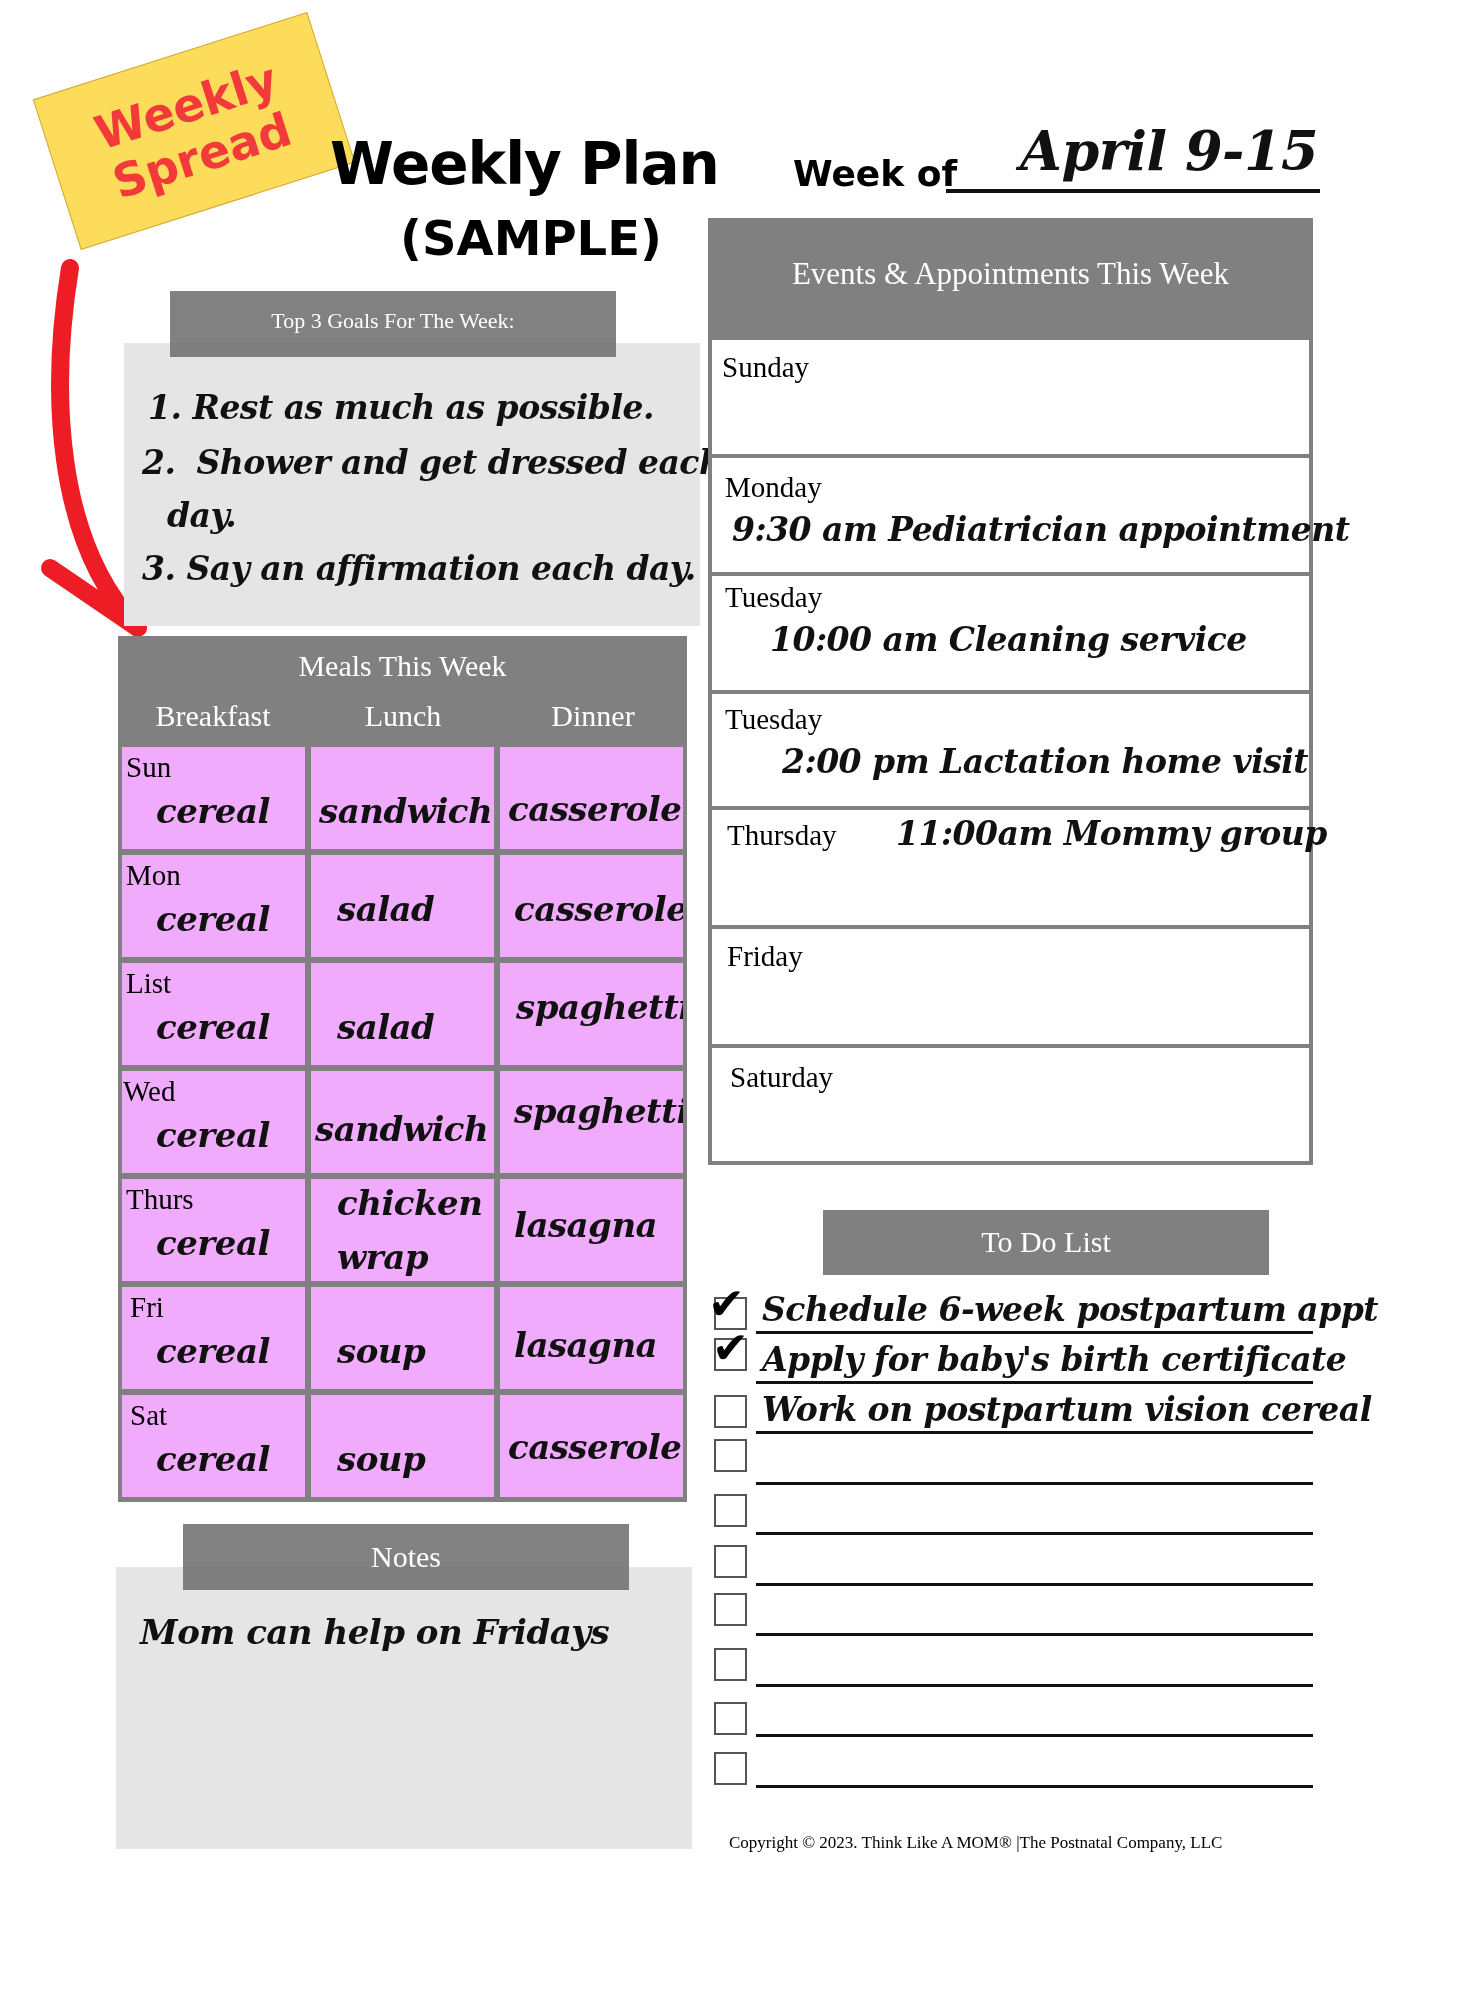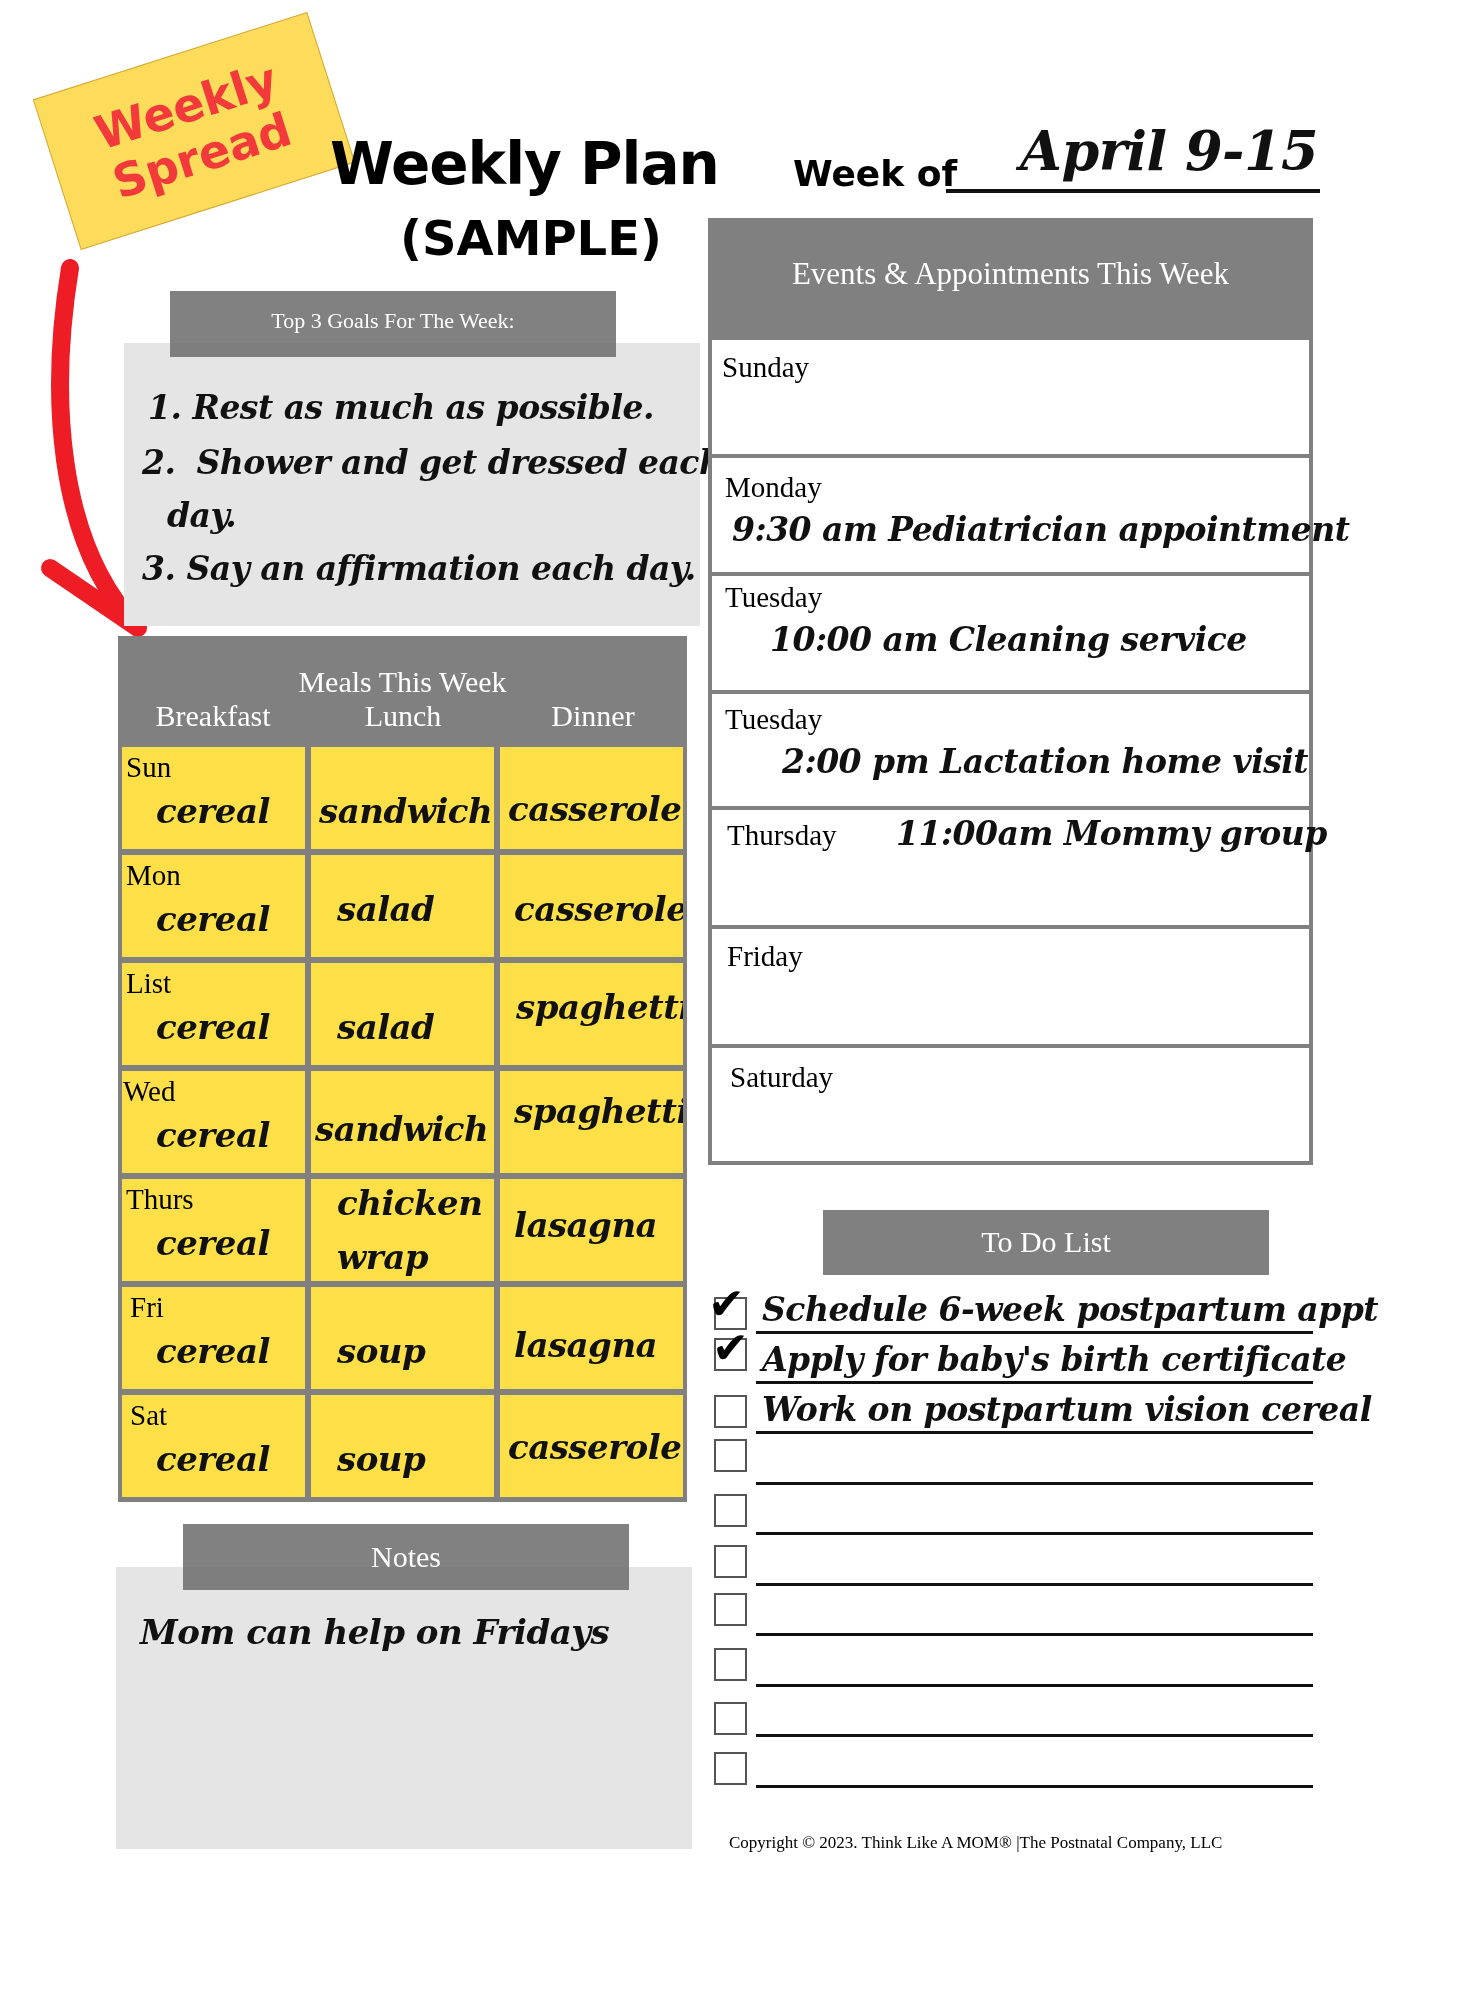--- a/index.html
+++ b/index.html
@@ -24,23 +24,23 @@
   #weekof-line { left:946px; top:189px; width:374px; height:4px; background:#111; }
   #weekof-value { left:1020px; top:118px; font-size:54px; line-height:66px; white-space:nowrap; }
 
   
   #goals-box { left:124px; top:343px; width:576px; height:283px; background:#e5e5e5; }
   #goals-hdr { left:170px; top:291px; width:446px; height:66px; background:rgba(112,112,112,0.88); color:#fff; font-size:22px; line-height:60px; text-align:center; }
   .goal { position:absolute; font-size:33px; line-height:40px; white-space:nowrap; }
 
   
   #meals { left:118px; top:636px; width:569px; height:866px; background:#808080; }
-  #meals-title { position:absolute; left:0; top:12px; width:100%; text-align:center; color:#fff; font-size:30px; line-height:36px;margin-top:16px; }
+  #meals-title { position:absolute; left:0; top:12px; width:100%; text-align:center; color:#fff; font-size:30px; line-height:36px; }
   .col-hdr { position:absolute; top:60px; width:190px; text-align:center; color:#fff; font-size:30px; line-height:40px; }
-  .mcell { position:absolute; background:#fde047; overflow:hidden; }
+  .mcell { position:absolute; background:#f0abfc; overflow:hidden; }
   .mday { position:absolute; left:4px; top:4px; font-size:29px; line-height:32px; }
   .mfood { position:absolute; font-size:34px; line-height:40px; white-space:nowrap; }
 
   
   #notes-box { left:116px; top:1567px; width:576px; height:282px; background:#e5e5e5; }
   #notes-hdr { left:183px; top:1524px; width:446px; height:66px; background:rgba(112,112,112,0.88); color:#fff; font-size:30px; line-height:66px; text-align:center; }
   #notes-text { left:140px; top:1610px; font-size:34px; line-height:44px; white-space:nowrap; }
 
   
   #events { left:708px; top:218px; width:605px; height:947px; background:#808080; }

